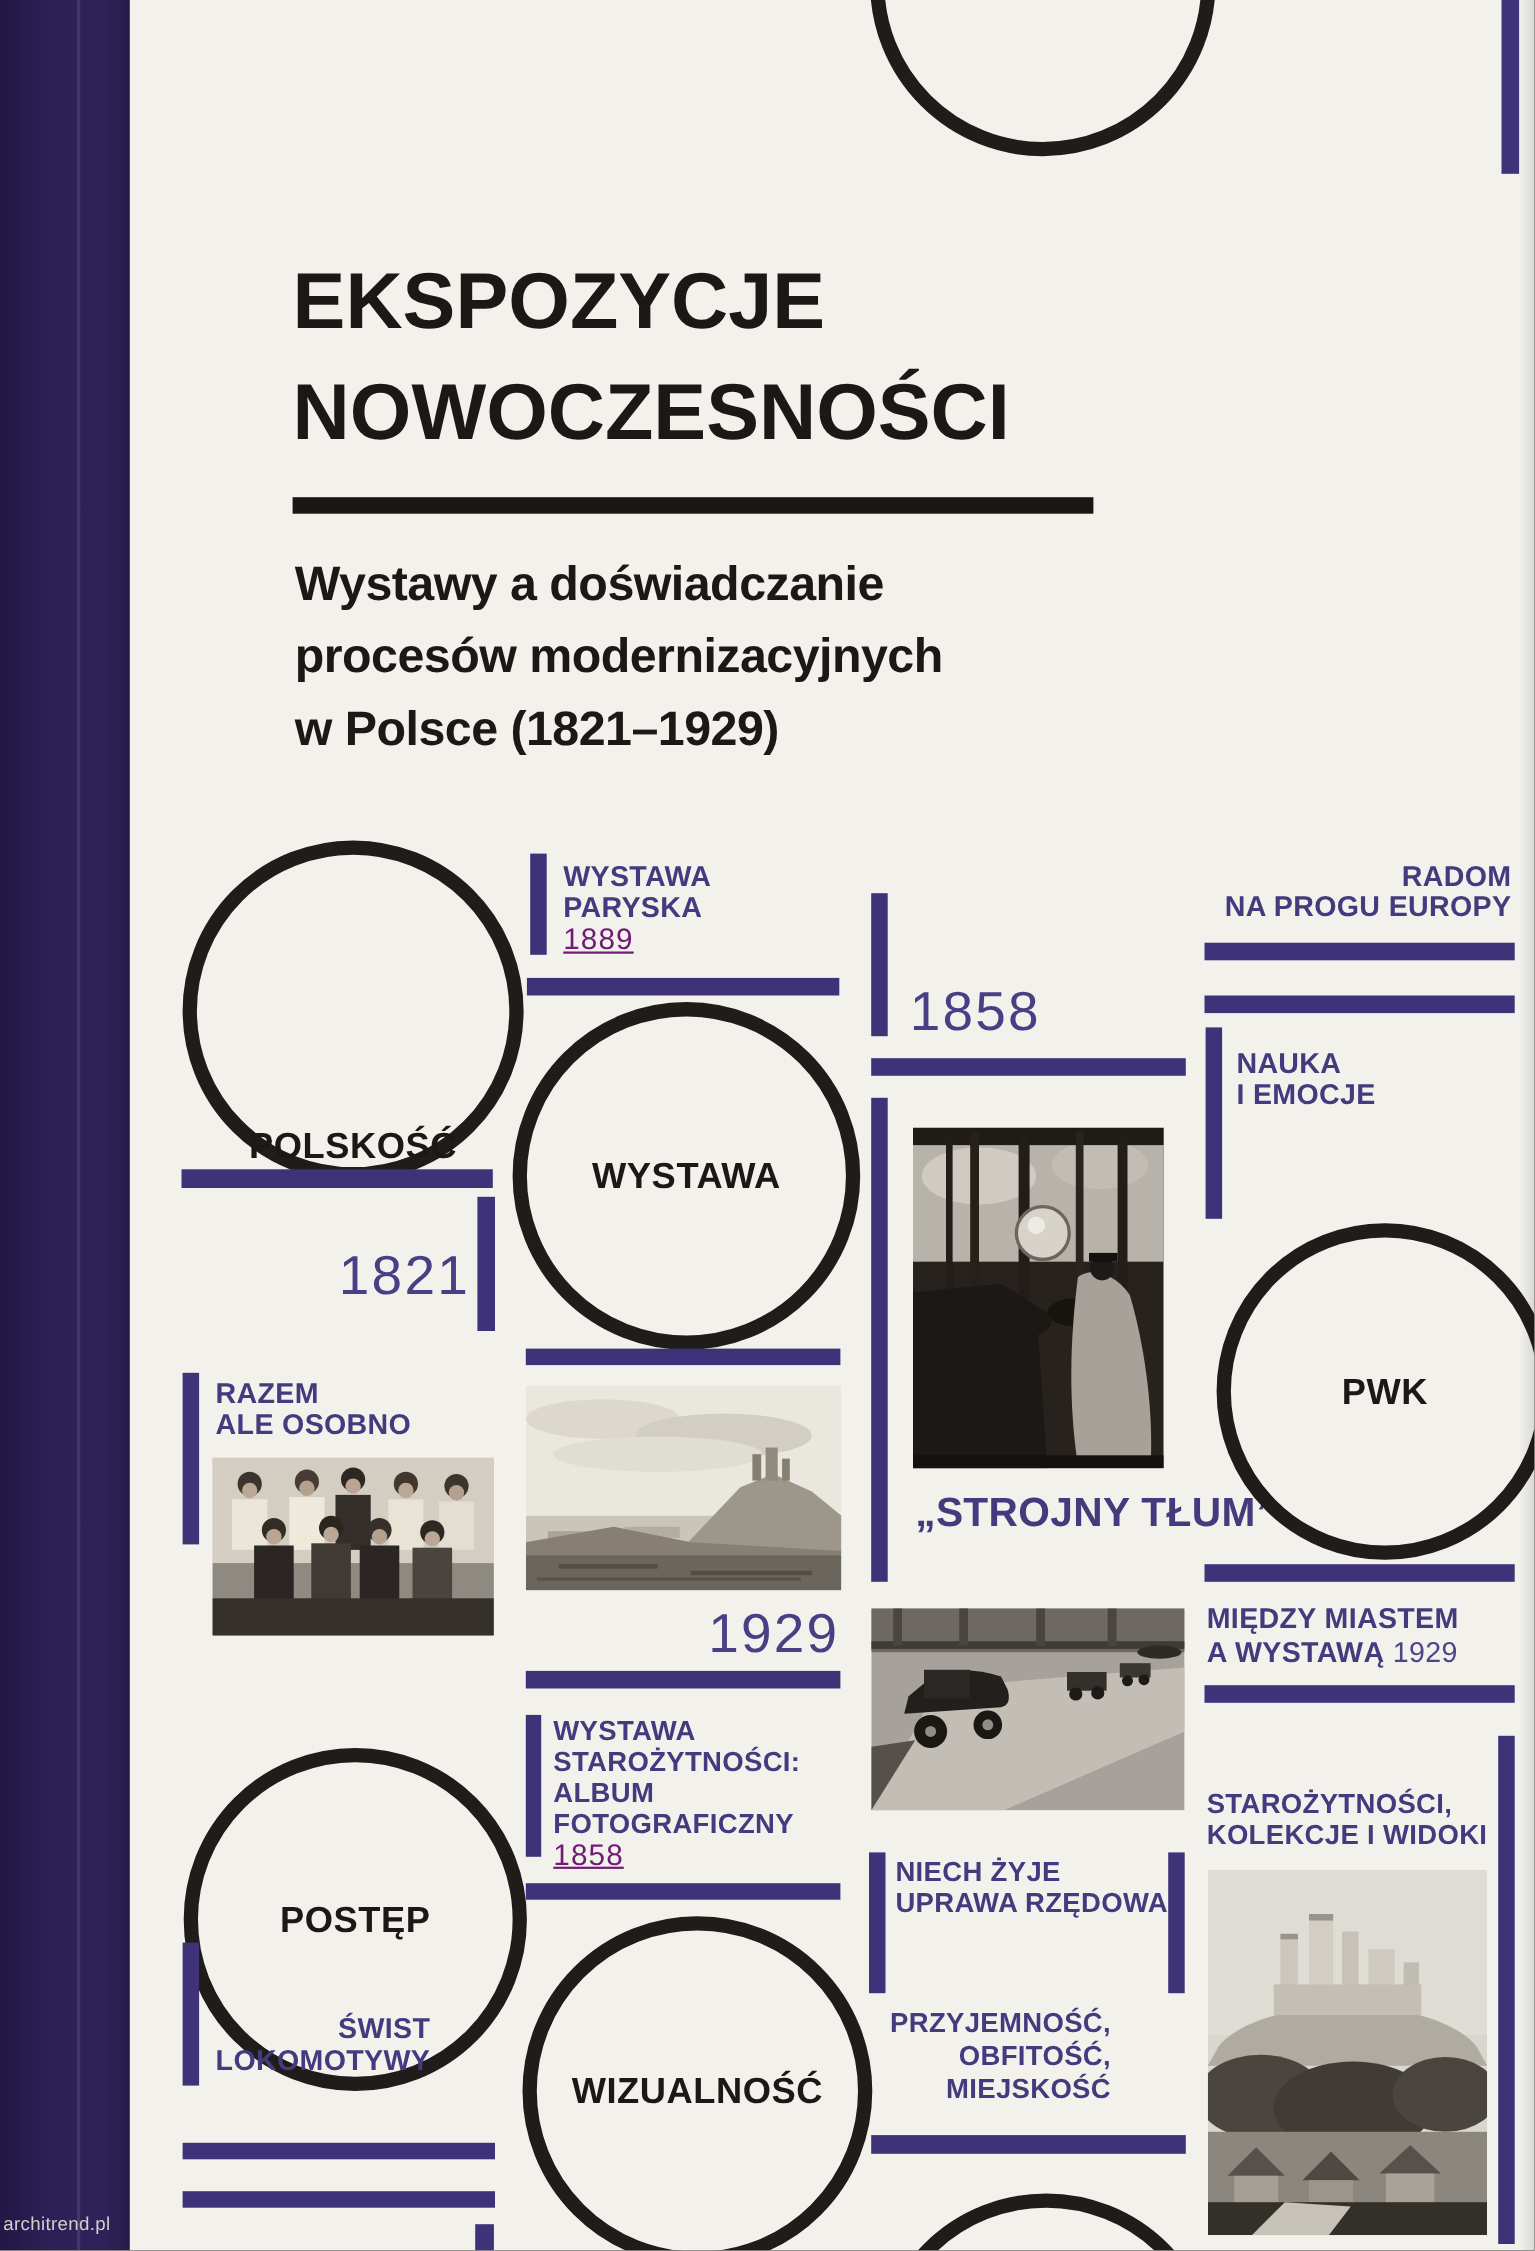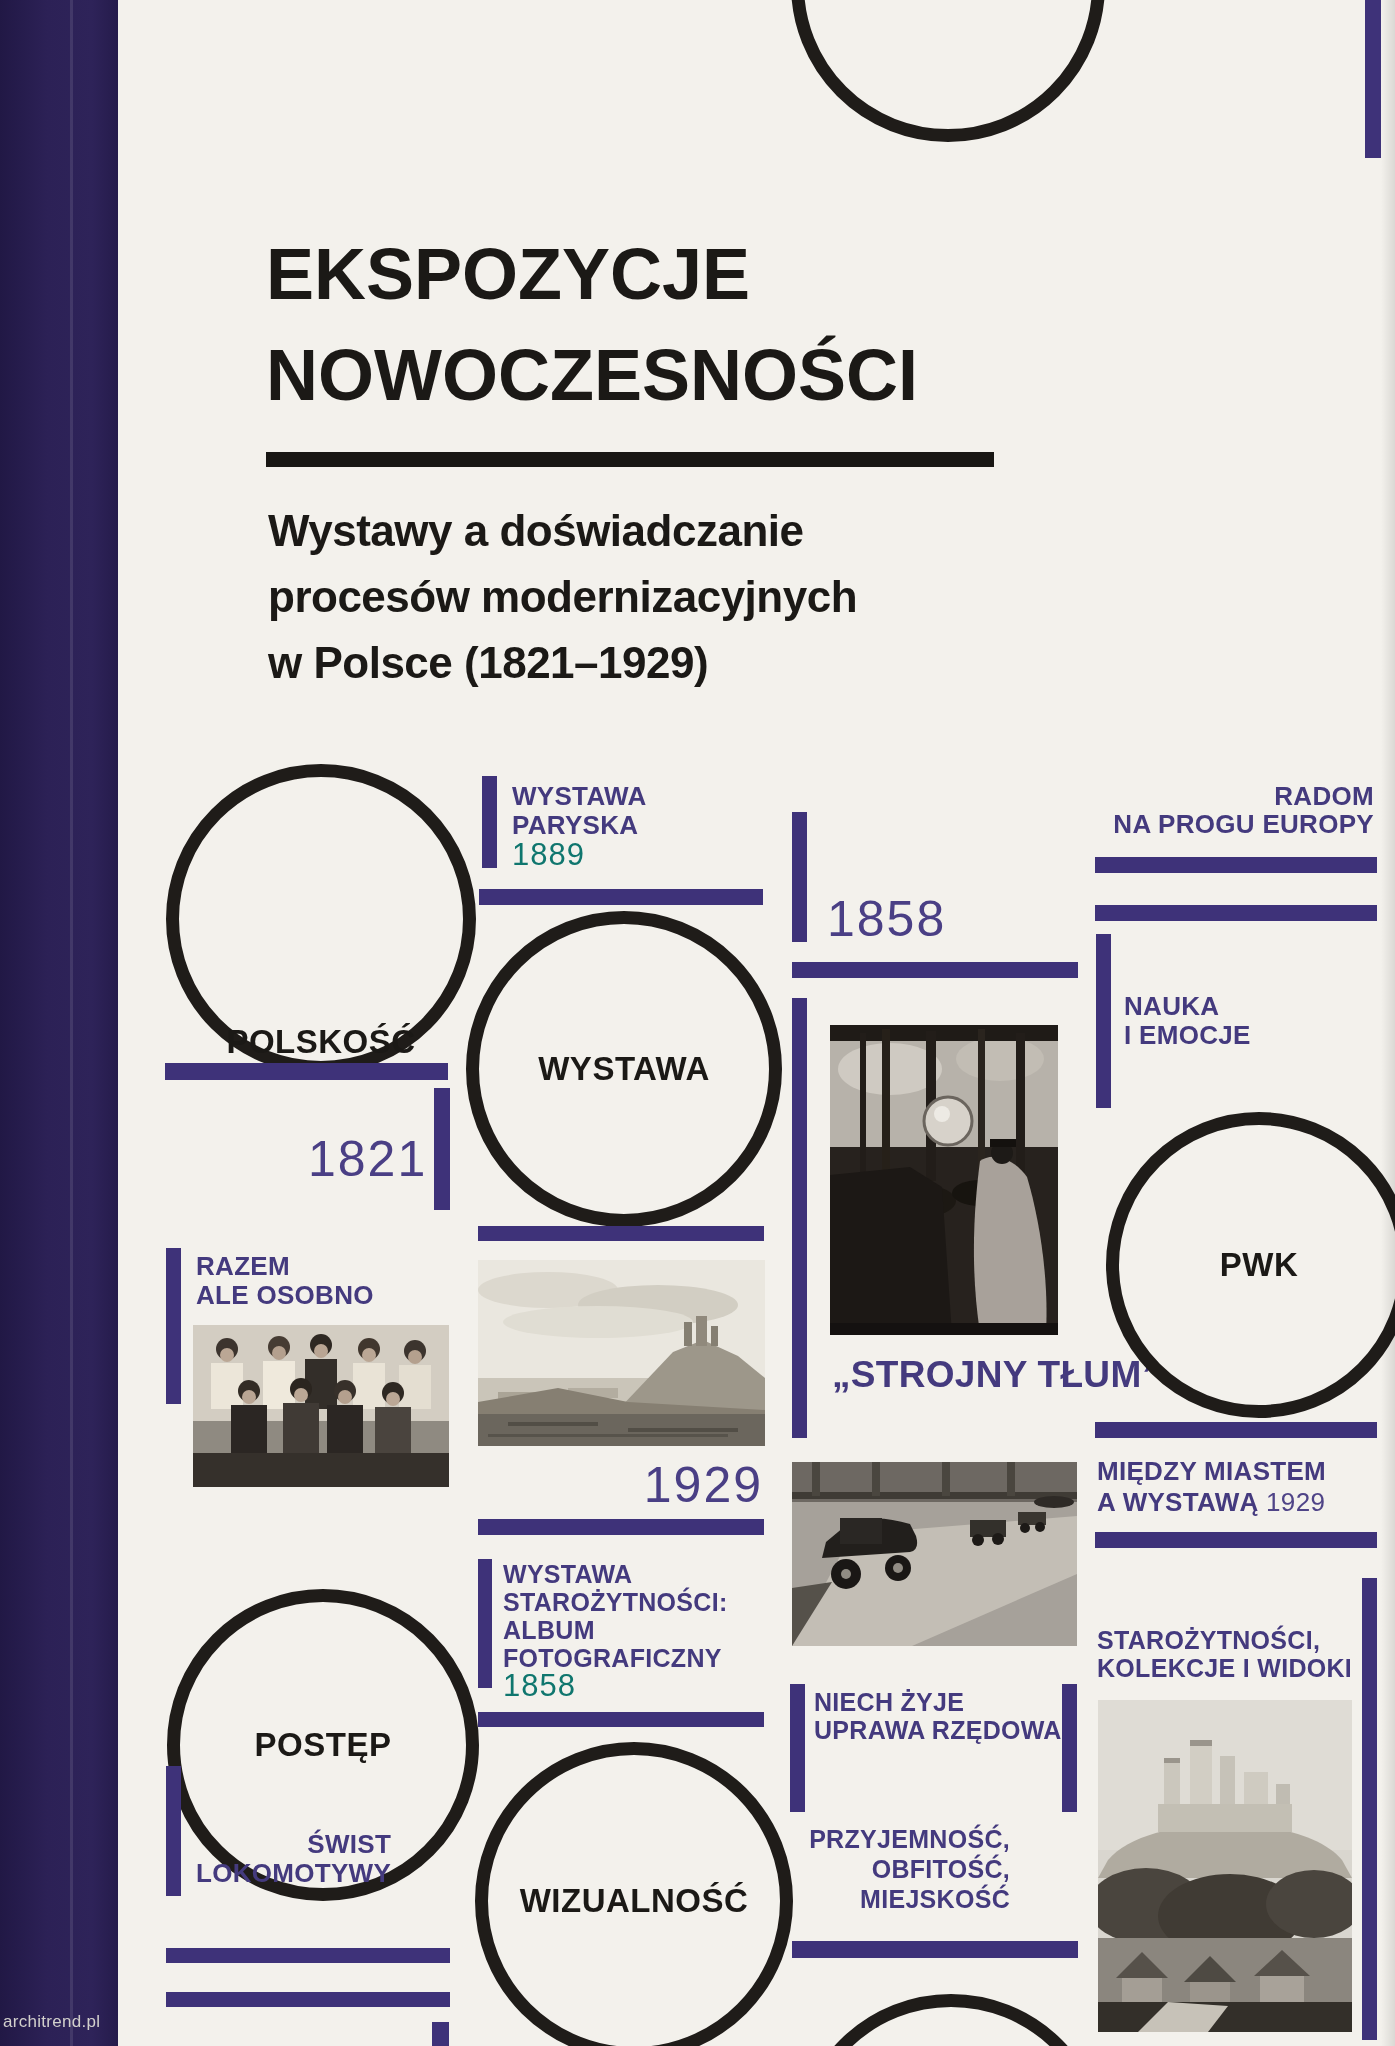--- a/index.html
+++ b/index.html
@@ -16,21 +16,21 @@
     font-size:72px;line-height:101px;letter-spacing:0px;white-space:nowrap;}
   .rule{position:absolute;left:266px;top:452px;width:728px;height:15px;background:#191714;}
   .subtitle{position:absolute;left:268px;top:498px;color:#1b1916;font-weight:bold;
     font-size:44px;line-height:66px;letter-spacing:-0.5px;white-space:nowrap;}
 
   .hbar,.vbar{position:absolute;background:#3e3279;}
   .lbl{position:absolute;color:#443a7e;font-weight:bold;font-size:26px;line-height:29px;letter-spacing:0.3px;white-space:nowrap;}
   .lbl.sm{font-size:25px;line-height:28px;}
   .lbl.right{text-align:right;}
   .yr{position:absolute;color:#4a3f85;font-size:50px;font-weight:400;letter-spacing:2px;white-space:nowrap;}
-  .yr-sm{display:block;color:#0f766e;font-size:31px;font-weight:400;letter-spacing:1px;}
+  .yr-sm{display:block;color:#701a75;font-size:27px;font-weight:400;letter-spacing:1px;text-decoration:underline;}
   .yr-inline{color:#4f4487;font-weight:400;}
 
   .circle{position:absolute;border:13px solid #1f1c19;border-radius:50%;
     display:flex;align-items:center;justify-content:center;background:transparent;}
   .circle span{color:#1b1916;font-weight:bold;font-size:33px;letter-spacing:0.5px;white-space:nowrap;}
 
   .photo{position:absolute;overflow:hidden;}
   .photo svg{display:block;width:100%;height:100%;}
 
   .watermark{position:absolute;left:3px;top:2012px;color:#d2d0cc;font-size:17px;letter-spacing:0.3px;}
@@ -245,21 +245,21 @@
   <div class="hbar" style="left:792px;top:1941px;width:286px;height:17px;"></div>
   <div class="circle" style="left:794px;top:1994px;width:288px;height:288px;"></div>
 
   <div class="lbl right" style="left:1074px;top:782px;width:300px;line-height:28px;">
     <div>RADOM</div>
     <div>NA PROGU EUROPY</div>
   </div>
   <div class="hbar" style="left:1095px;top:857px;width:282px;height:16px;"></div>
   <div class="hbar" style="left:1095px;top:905px;width:282px;height:16px;"></div>
   <div class="vbar" style="left:1096px;top:934px;width:15px;height:174px;"></div>
-  <div class="lbl" style="left:1124px;top:952px;margin-top:40px;">
+  <div class="lbl" style="left:1124px;top:952px;">
     <div>NAUKA</div>
     <div>I EMOCJE</div>
   </div>
 
   <div class="circle" style="left:1106px;top:1112px;width:280px;height:280px;">
     <span>PWK</span>
   </div>
 
   <div class="hbar" style="left:1095px;top:1422px;width:282px;height:16px;"></div>
   <div class="lbl" style="left:1097px;top:1456px;line-height:31px;">

